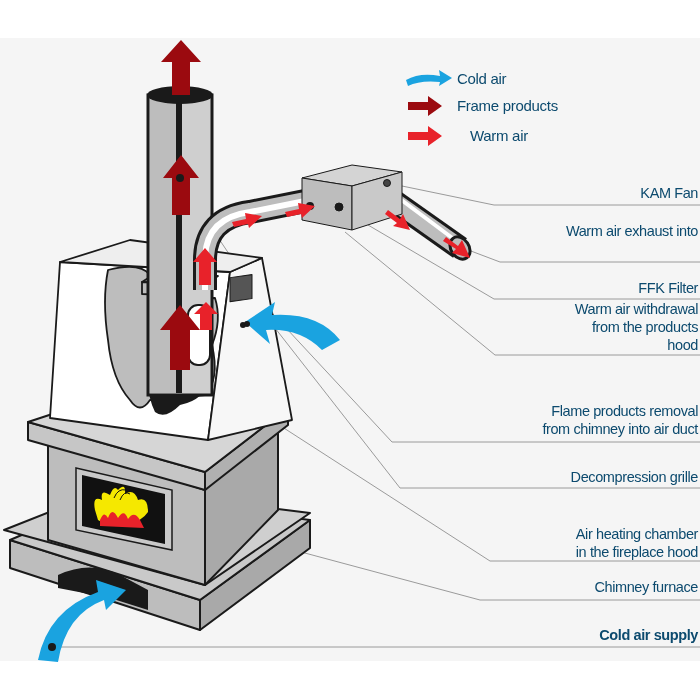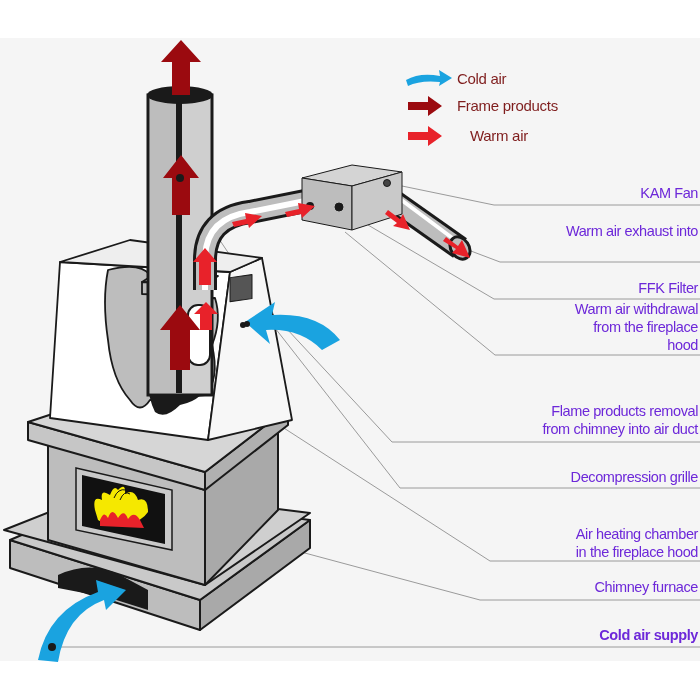--- a/index.html
+++ b/index.html
@@ -1,22 +1,22 @@
 <!DOCTYPE html>
 <html><head>
 <meta charset="utf-8">
 <style>
   html, body { margin: 0; padding: 0; background: #ffffff; }
   body { width: 700px; height: 700px; position: relative; overflow: hidden;
          font-family: "Liberation Sans", sans-serif; }
   #stage { position: absolute; left: 0; top: 0; width: 700px; height: 700px; }
   .panel { position: absolute; left: 0; top: 38px; width: 700px; height: 623px; background: #f5f5f5; }
-  .legend-text { position: absolute; font-size: 15px; color: #7f1d1d; letter-spacing: -0.3px; }
+  .legend-text { position: absolute; font-size: 15px; color: #0c4a6e; letter-spacing: -0.3px; }
   .label { position: absolute; right: 2px; text-align: right; font-size: 14.5px; line-height: 18px;
-           color: #6d28d9; letter-spacing: -0.4px; white-space: nowrap; }
+           color: #0c4a6e; letter-spacing: -0.4px; white-space: nowrap; }
   svg { position: absolute; left: 0; top: 0; }
 </style>
 </head>
 <body>
 
 <div id="stage">
   <div class="panel"></div>
 
   <svg width="700" height="700" viewBox="0 0 700 700">
 
@@ -135,21 +135,21 @@
     <div>KAM Fan</div>
   </div>
   <div class="label" style="top:222px;">
     <div>Warm air exhaust into</div>
   </div>
   <div class="label" style="top:279px;">
     <div>FFK Filter</div>
   </div>
   <div class="label" style="top:300px;">
     <div>Warm air withdrawal</div>
-    <div>from the fireplace</div>
+    <div>from the products</div>
     <div>hood</div>
   </div>
   <div class="label" style="top:402px;">
     <div>Flame products removal</div>
     <div>from chimney into air duct</div>
   </div>
   <div class="label" style="top:468px;">
     <div>Decompression grille</div>
   </div>
   <div class="label" style="top:525px;">

